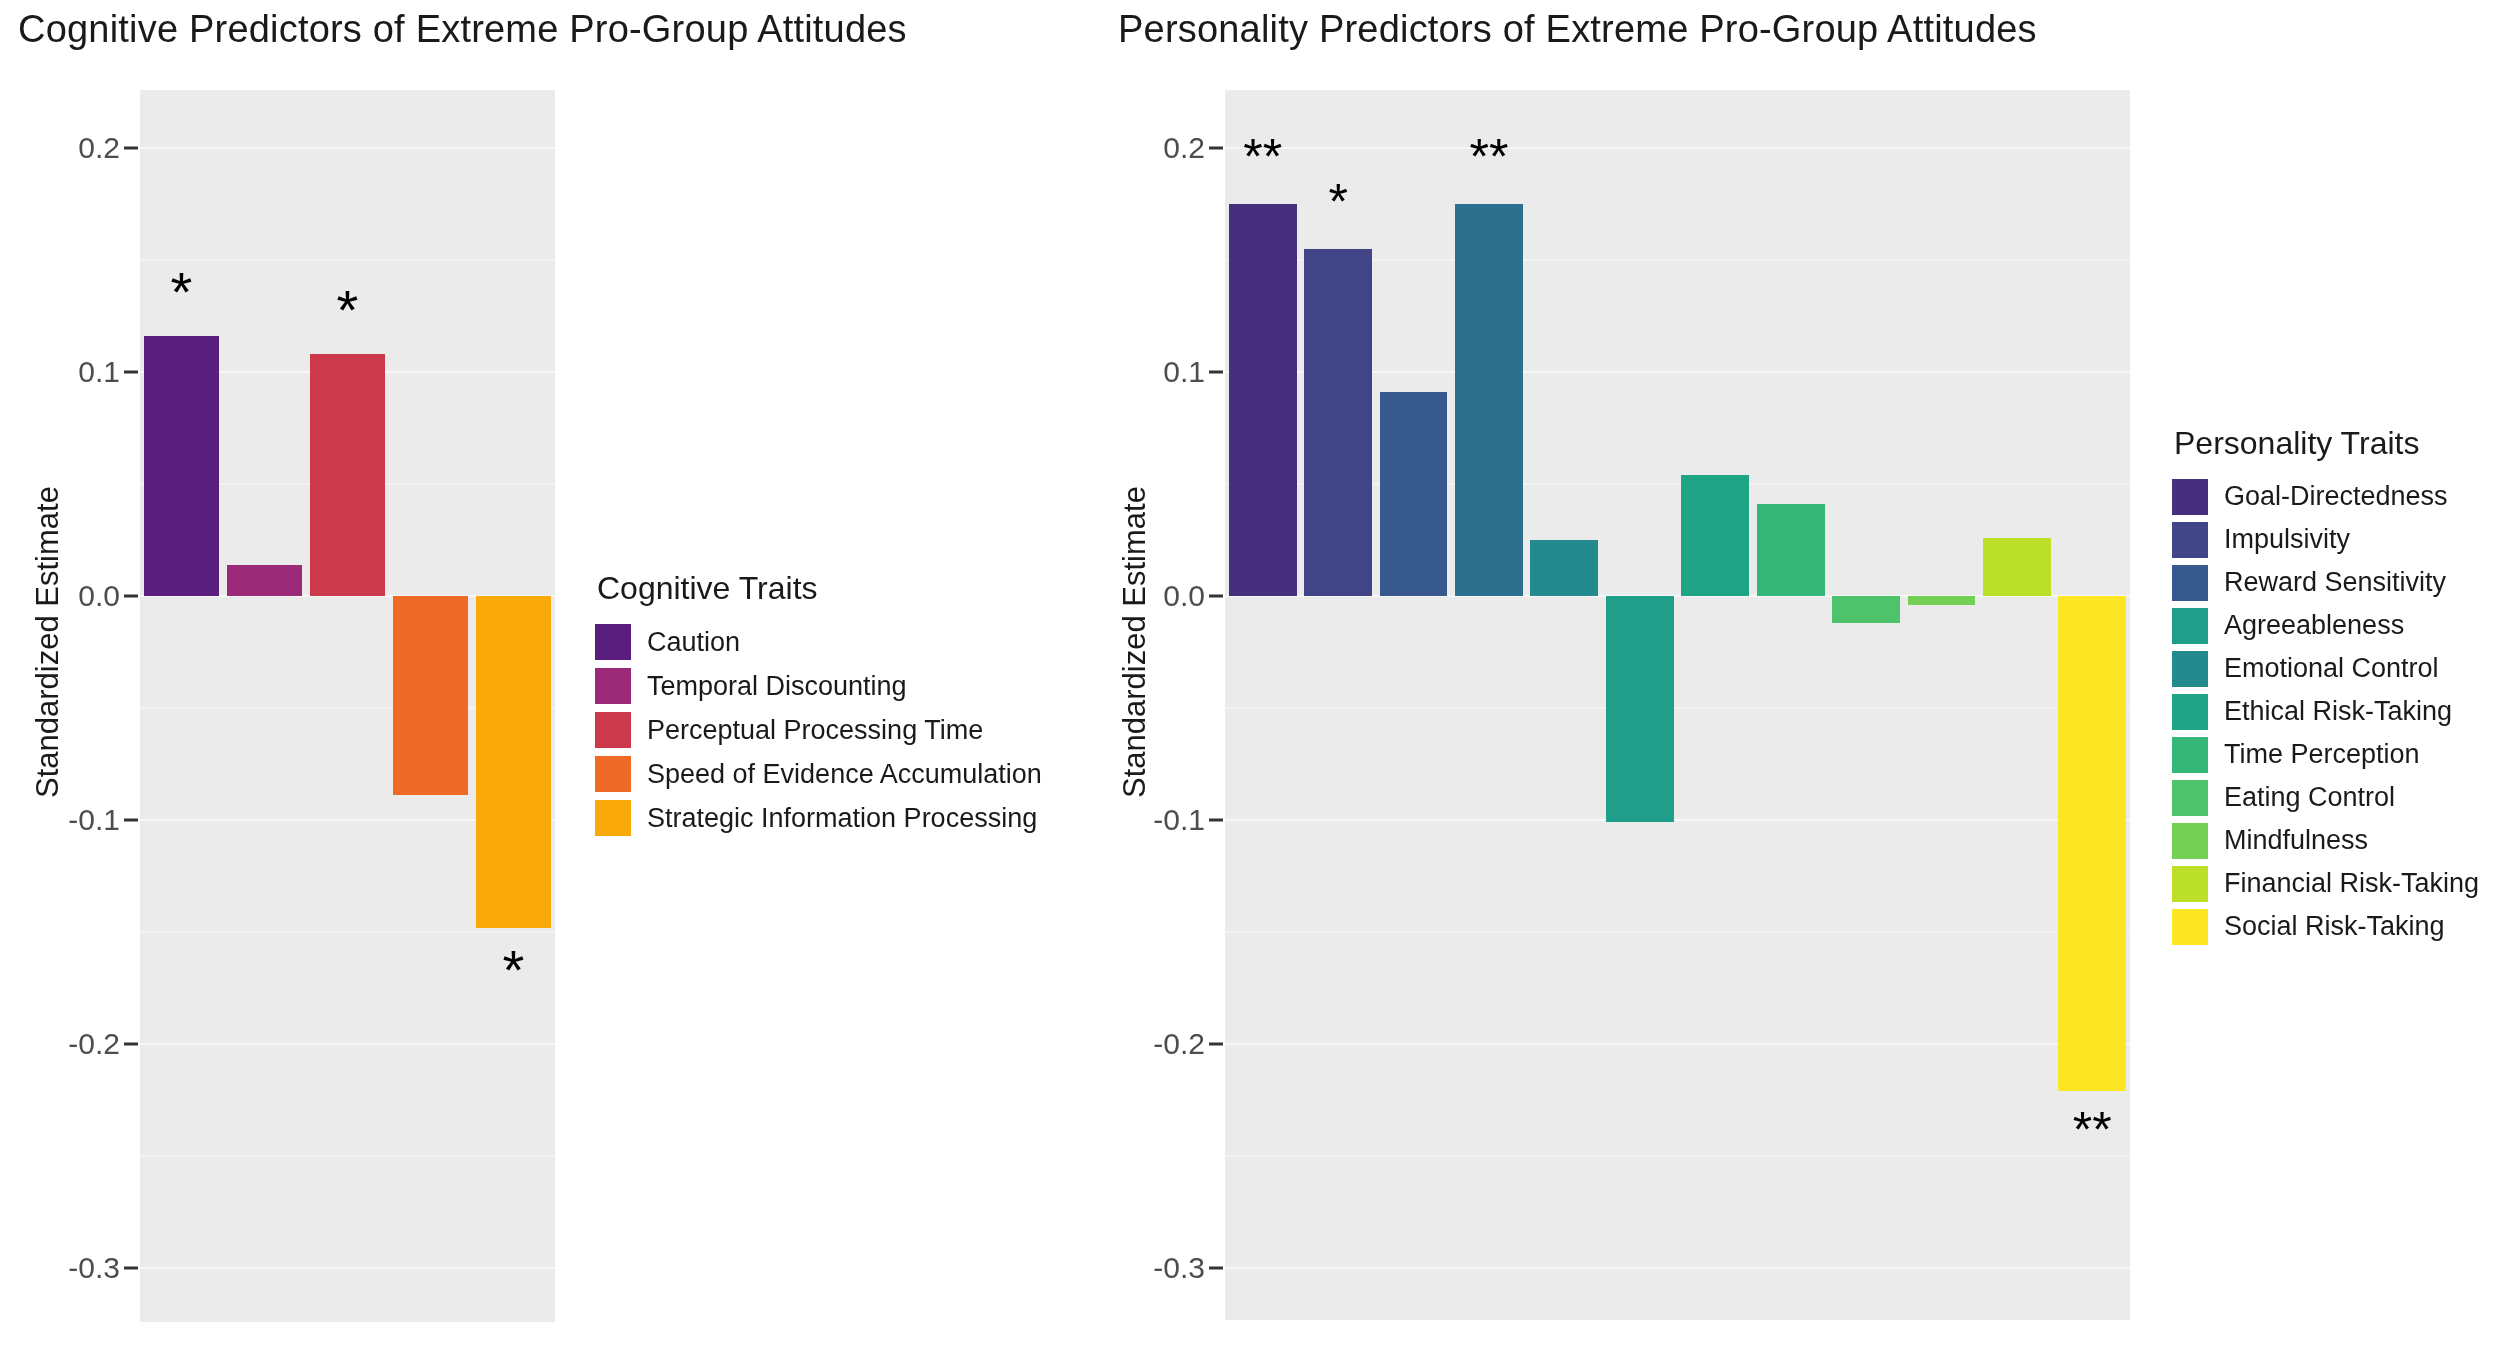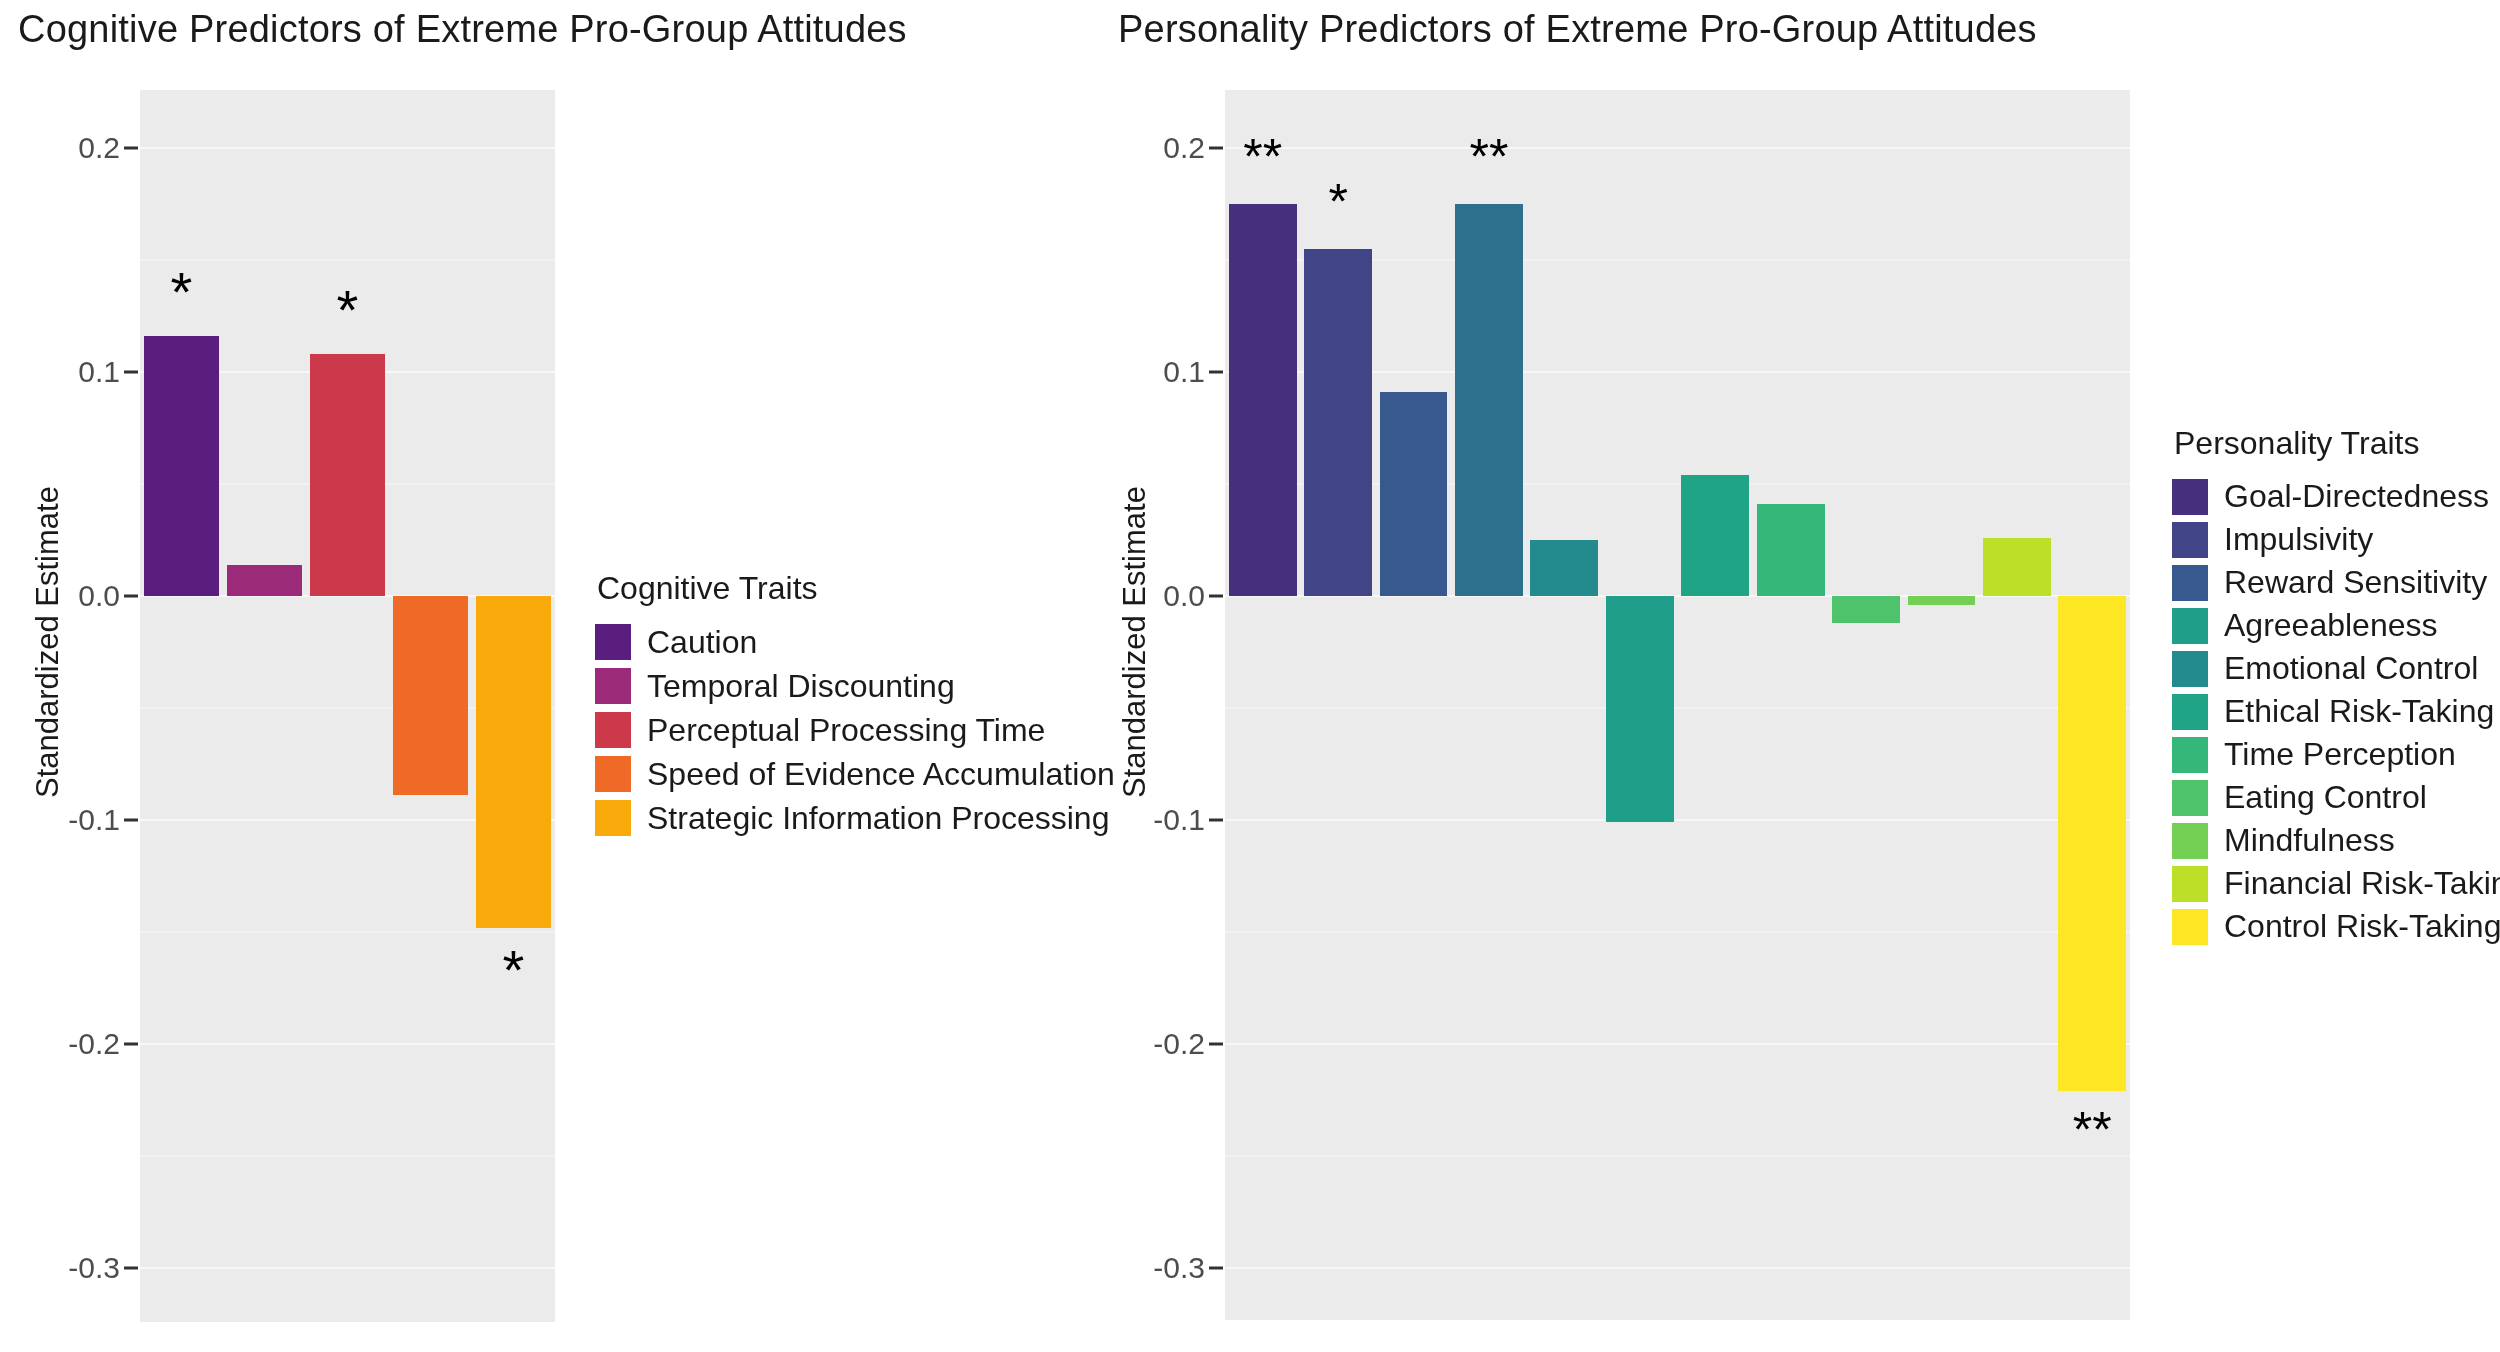--- a/index.html
+++ b/index.html
@@ -111,21 +111,21 @@
     align-items: center;
     height: 43px;
   }
   .legend-swatch {
     width: 36px;
     height: 36px;
     flex: 0 0 36px;
     margin-right: 16px;
   }
   .legend-label {
-    font-size: 32px;
+    font-size: 27px;
     color: #1a1a1a;
     white-space: nowrap;
   }
   #legend-left  { left: 595px;  top: 570px; }
   #legend-right { left: 2172px; top: 425px; }
   #legend-left .legend-title  { margin-left: 2px; }
   #legend-right .legend-title { margin-left: 2px; }
   #legend-left .legend-row  { height: 44px; text-align: center; }
   #legend-right .legend-row { height: 43px; }
 </style>
@@ -249,21 +249,21 @@
         <div class="legend-row">
           <span class="legend-swatch" style="background: rgb(115, 208, 85);"></span>
           <span class="legend-label">Mindfulness</span>
         </div>
         <div class="legend-row">
           <span class="legend-swatch" style="background: rgb(188, 223, 39);"></span>
           <span class="legend-label">Financial Risk-Taking</span>
         </div>
         <div class="legend-row">
           <span class="legend-swatch" style="background: rgb(253, 231, 37);"></span>
-          <span class="legend-label">Control Risk-Taking</span>
+          <span class="legend-label">Social Risk-Taking</span>
         </div>
       </div>
   </div>
 
 <div class="axis-tick-label" style="top: 148px; left: -20px; width: 140px;">0.2</div>
     <div class="axis-tick-mark" style="top: 148px; left: 124px;"></div>
     <div class="axis-tick-label" style="top: 372px; left: -20px; width: 140px;">0.1</div>
     <div class="axis-tick-mark" style="top: 372px; left: 124px;"></div>
     <div class="axis-tick-label" style="top: 596px; left: -20px; width: 140px;">0.0</div>
     <div class="axis-tick-mark" style="top: 596px; left: 124px;"></div>

